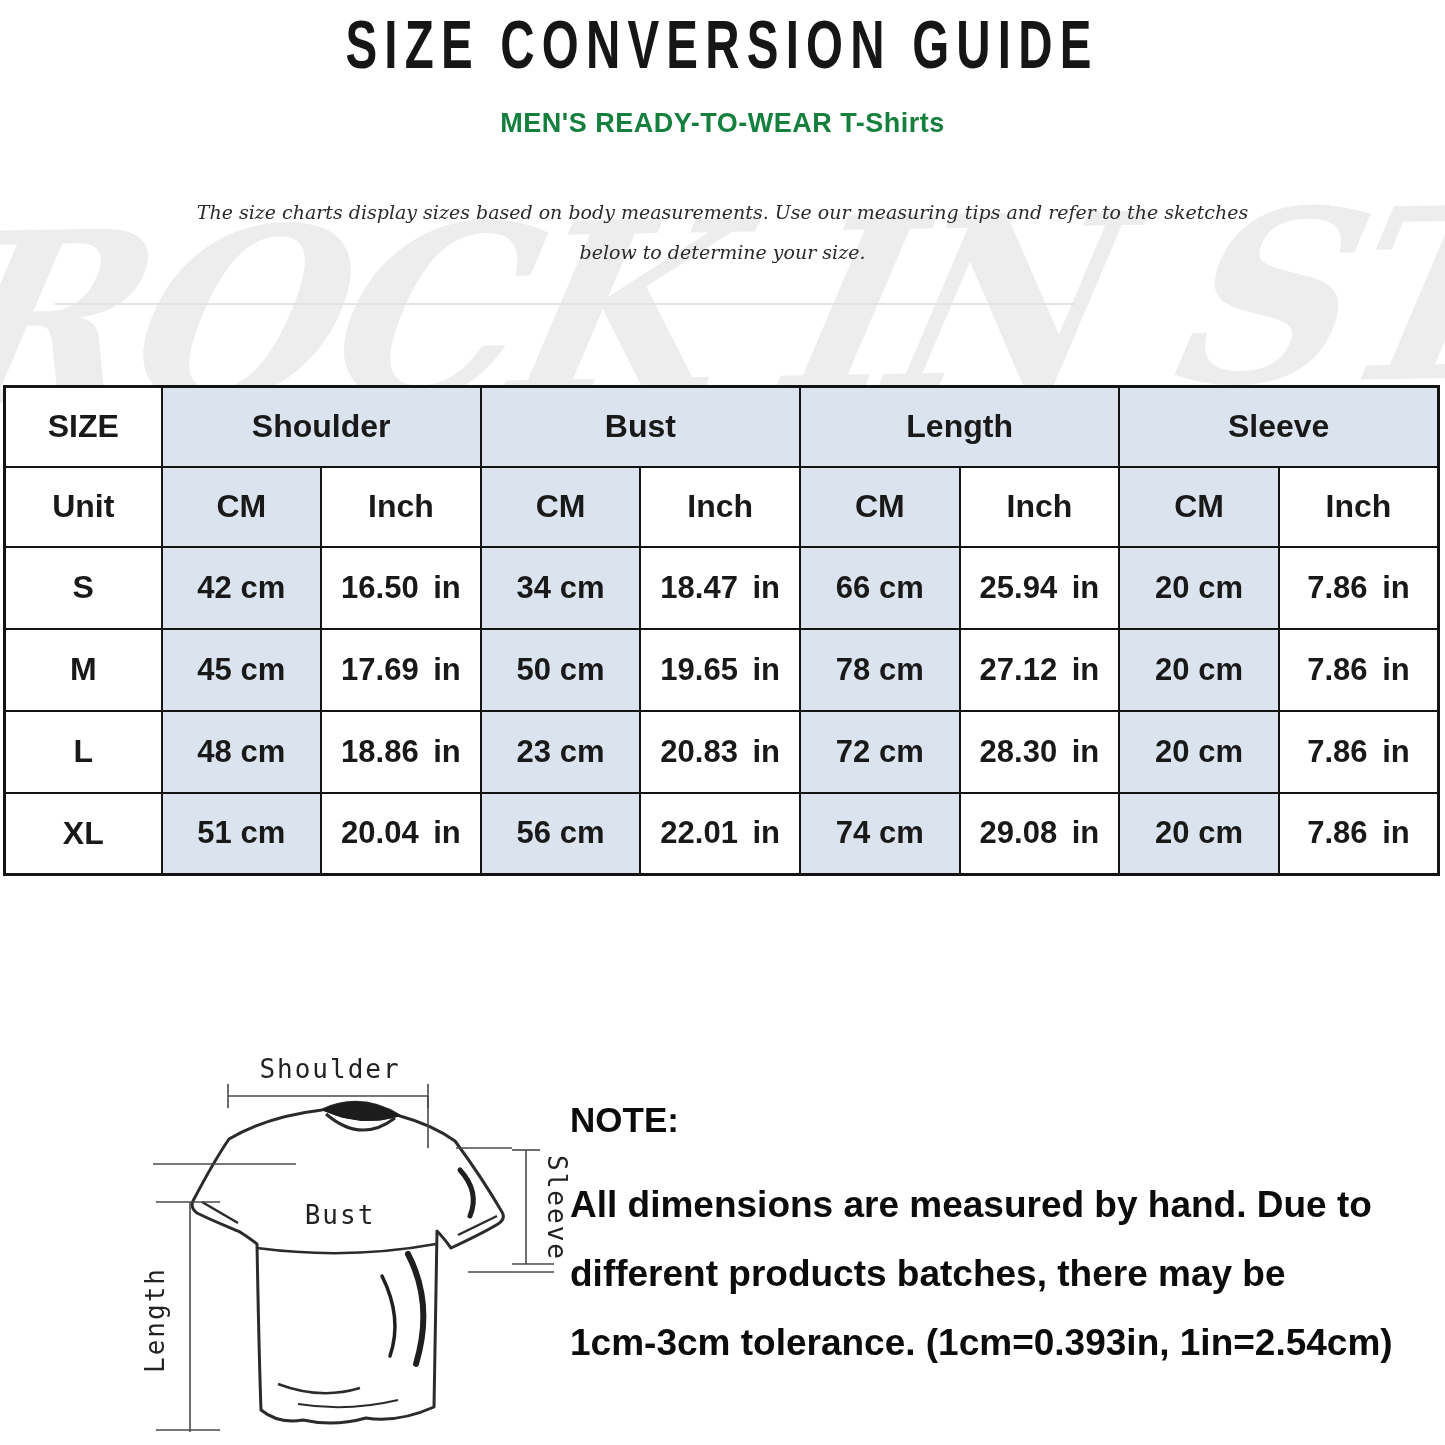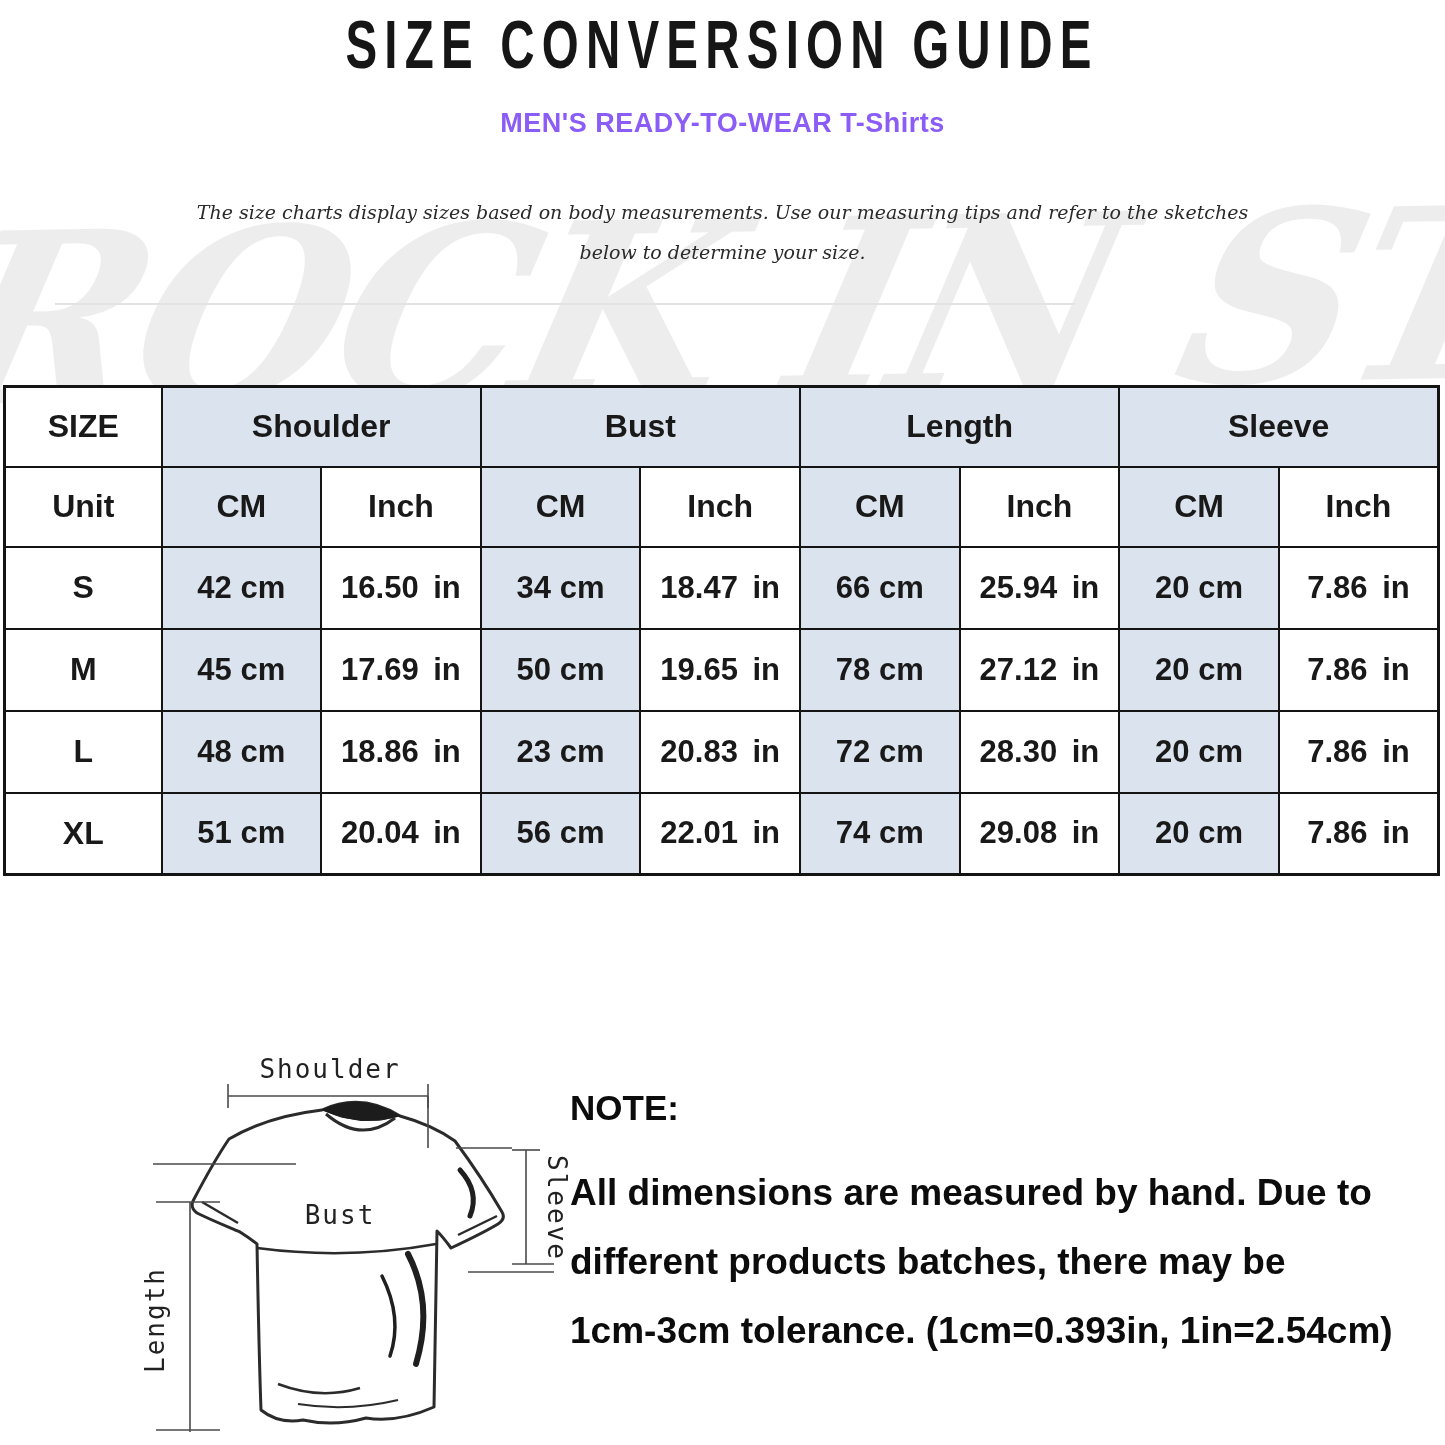--- a/index.html
+++ b/index.html
@@ -11,21 +11,21 @@
              font-family:"DejaVu Serif",serif;font-style:italic;font-weight:bold;
              font-size:238px;letter-spacing:-8px;color:#e2e2e4;opacity:.6;
              transform:skewX(-14deg) rotate(-1deg);z-index:0;user-select:none;}
   .faint-line{position:absolute;top:303px;left:55px;width:1020px;height:2px;background:#e3e3e3;z-index:0;}
 
   
   .title-wrap{position:absolute;top:4px;left:0;width:100%;text-align:center;z-index:1;}
   .title{display:inline-block;font-weight:700;font-size:66px;letter-spacing:10px;
          transform:scaleX(.72) scaleY(1.05);transform-origin:center top;color:#161616;}
   .subtitle{position:absolute;top:108px;left:0;width:100%;text-align:center;
-            font-weight:700;font-size:27px;letter-spacing:.5px;color:#8b5cf6;z-index:1;}
+            font-weight:700;font-size:27px;letter-spacing:.5px;color:#15803d;z-index:1;}
   .desc{position:absolute;top:192px;left:0;width:100%;text-align:center;
         font-family:"DejaVu Serif",serif;font-style:italic;font-size:19px;line-height:40px;
         color:#2a2a2a;z-index:1;}
   .brand{position:absolute;top:290px;left:0;width:100%;text-align:center;
          font-family:"Liberation Serif",serif;font-weight:700;font-size:42px;
          letter-spacing:1px;color:#121212;z-index:1;}
 
   
   .size-table{position:absolute;top:385px;left:3px;width:1437px;z-index:1;
               border-collapse:collapse;table-layout:fixed;border:3px solid #141414;background:#fff;}
@@ -38,21 +38,21 @@
   .hl{background:var(--hl,#dbe4ee);}
   .inch{word-spacing:6px;}
   col.first{width:157px;}
 
   
   .diagram{position:absolute;top:1052px;left:98px;z-index:1;}
   .diagram text{font-family:"DejaVu Sans Mono",monospace;font-size:26px;fill:#222;letter-spacing:2px;}
 
   
   .note{position:absolute;top:1088px;left:570px;width:810px;z-index:1;}
-  .note-heading{font-size:35px;font-weight:700;color:#0c0c0c;margin:0 0 30px 0;}
+  .note-heading{font-size:35px;font-weight:700;color:#0c0c0c;margin:12px 0 30px 0;}
   .note-line{font-size:37px;font-weight:700;color:#0c0c0c;line-height:69px;white-space:nowrap;}
 </style>
 </head>
 <body>
 
 <div class="page">
 
   <div class="watermark">ROCK IN STONE</div>
   <div class="faint-line"></div>
 

